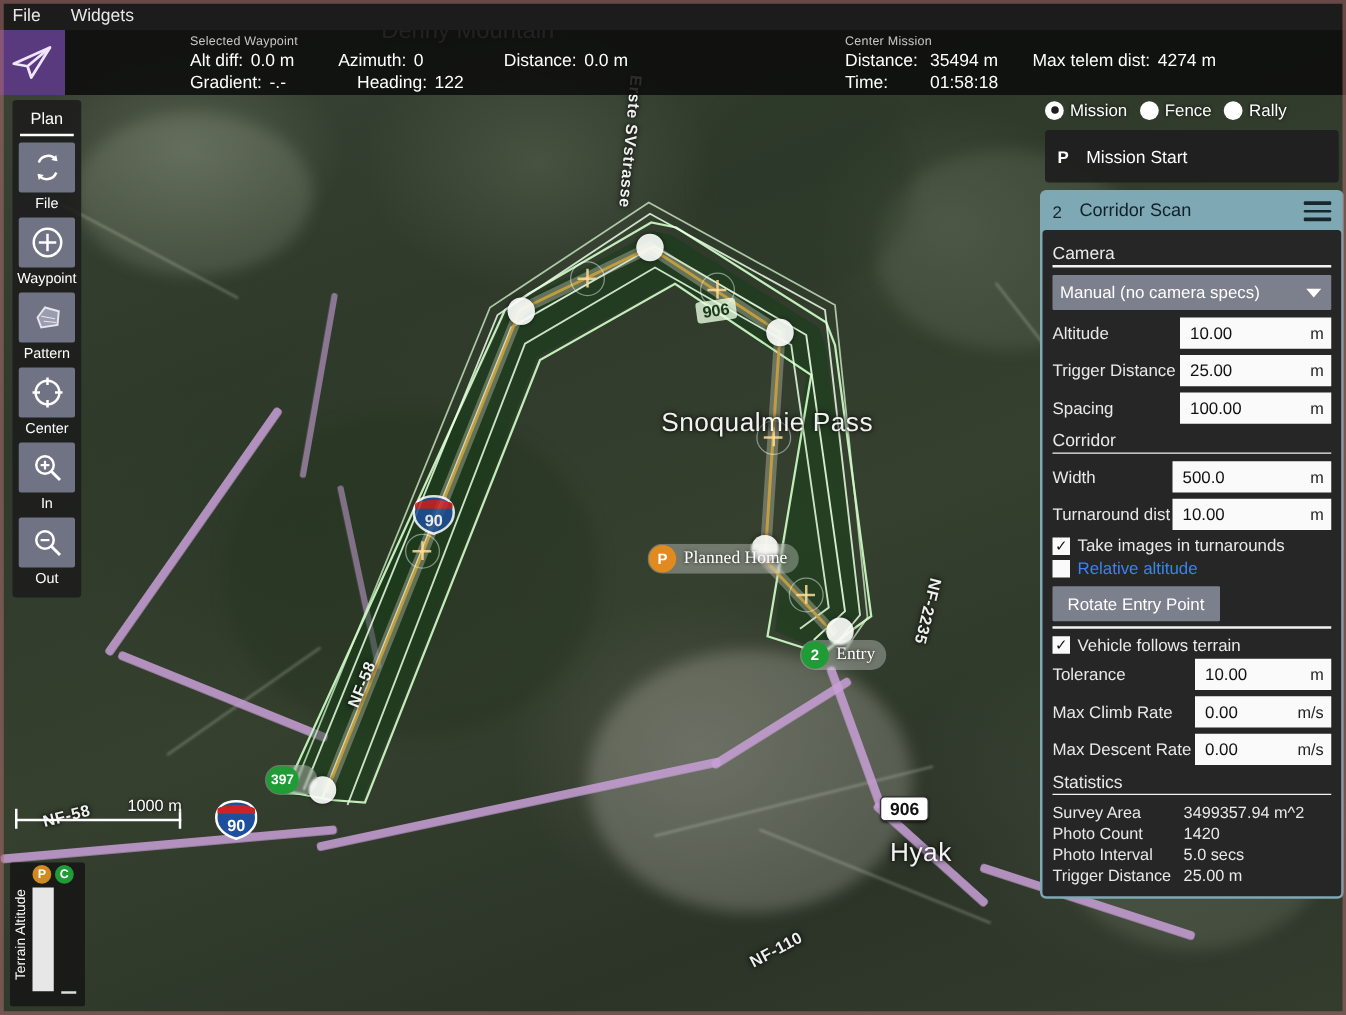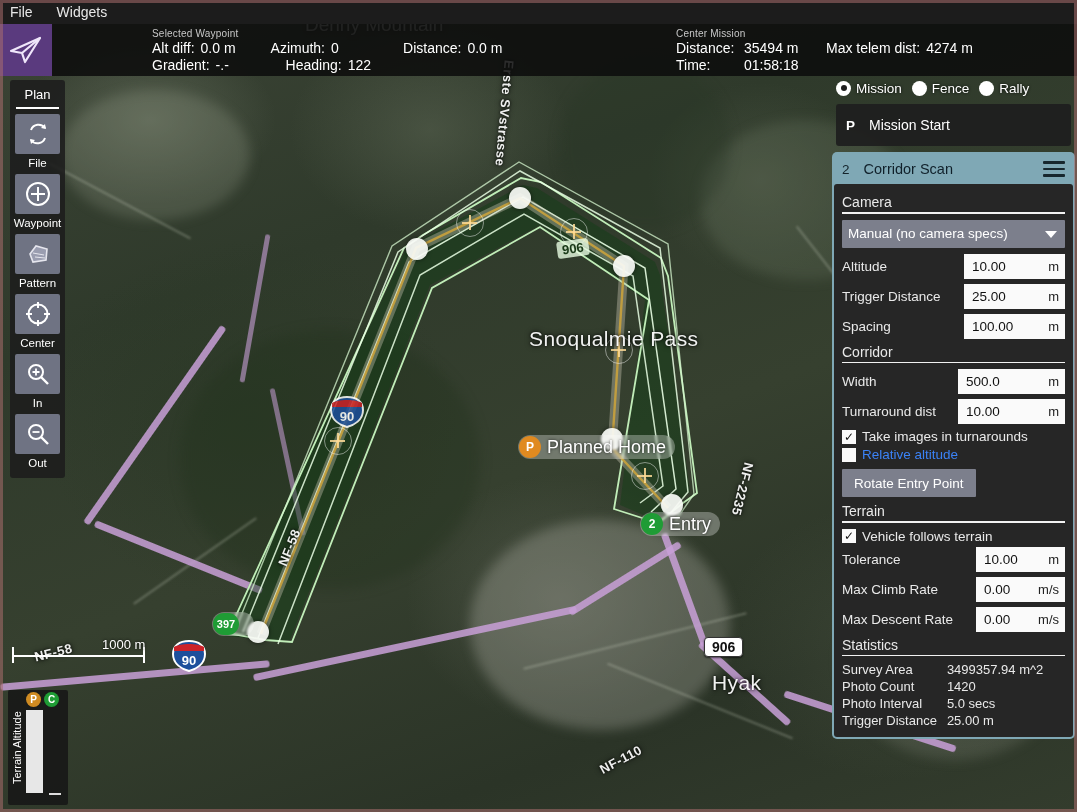--- a/index.html
+++ b/index.html
@@ -43,21 +43,21 @@
   .plus:before,.plus:after{content:"";position:absolute;background:rgba(255,220,150,.85);}
   .plus:before{left:5px;top:11.5px;width:15px;height:2px;}
   .plus:after{top:5px;left:11.5px;height:15px;width:2px;}
 
   .mk{position:absolute;display:flex;align-items:center;height:24px;
     background:rgba(255,255,255,.30);border-radius:12px;padding-right:9px;
     backdrop-filter:blur(1px);}
   .mk .dot{width:22px;height:22px;border-radius:50%;display:flex;align-items:center;
     justify-content:center;color:#fff;font-size:12px;font-weight:700;
     font-family:"Liberation Sans",sans-serif;margin:1px;}
-  .mk .txt{color:#fff;font-size:18px;margin-left:5px;font-family:Liberation Sans, sans-serif;
+  .mk .txt{color:#fff;font-size:14px;margin-left:5px;font-family:Liberation Serif, serif;
     text-shadow:0 0 3px rgba(0,0,0,.8);}
   .dot.green{background:#1f9c35;}
   .dot.orange{background:#e08a20;}
 
   
   #scalebar{position:absolute;left:12px;top:643px;width:135px;height:24px;text-decoration:underline;}
   #scalebar .bar{position:absolute;left:0;top:12px;width:133px;height:2px;background:#fff;}
   #scalebar .e{position:absolute;top:4px;width:2px;height:16px;background:#fff;}
   #scalebar .lbl{position:absolute;left:90px;top:-6px;color:#fff;font-size:13px;
     font-family:"Liberation Sans",sans-serif;text-shadow:0 0 3px #000;}
@@ -140,21 +140,21 @@
     -webkit-appearance:none;appearance:none;border-radius:1px;}
   .combowrap{position:relative;margin-bottom:6px;border-radius:10px;}
   .combowrap .car{position:absolute;right:8px;top:11px;width:0;height:0;
     border-left:6px solid transparent;border-right:6px solid transparent;
     border-top:7px solid #fff;pointer-events:none;}
 
   .frow{display:flex;align-items:stretch;margin-bottom:5px;gap:0;}
   .frow .fl{color:#e9e9e9;font-size:13.5px;font-family:"Liberation Sans",sans-serif;
     display:flex;align-items:center;white-space:nowrap;padding-right:6px;}
   .fbox{flex:1;background:#fafafa;height:25px;display:flex;align-items:center;
-    padding:0 6px;min-width:0;margin-left:20px;}
+    padding:0 6px;min-width:0;}
   .fbox input{flex:1;border:none;outline:none;background:transparent;color:#111;
     font-size:13.5px;font-family:"Liberation Sans",sans-serif;min-width:0;width:10px;}
   .fbox .unit{color:#222;font-size:13px;font-family:"Liberation Sans",sans-serif;
     margin-left:4px;}
 
   .chk{display:flex;align-items:center;gap:6px;margin:3px 0;}
   .chk .cb{width:14px;height:14px;background:#fafafa;display:flex;align-items:center;
     justify-content:center;color:#111;font-size:12px;line-height:1;}
   .chk .cl{color:#e9e9e9;font-size:13.5px;font-family:"Liberation Sans",sans-serif;}
   .chk.dim .cl{color:#3b82f6;}
@@ -486,21 +486,20 @@
           <span class="cb">✓</span>
           <span class="cl">Take images in turnarounds</span>
         </div>
         <div class="chk dim">
           <span class="cb"></span>
           <span class="cl">Relative altitude</span>
         </div>
 
         <button class="btn">Rotate Entry Point</button>
 
-        <div class="sect">Terrain</div>
         <div class="rule"></div>
 
         <div class="chk">
           <span class="cb">✓</span>
           <span class="cl">Vehicle follows terrain</span>
         </div>
 
         <div class="frow">
           <span class="fl" style="width:108px;">Tolerance</span>
           <span class="fbox">

